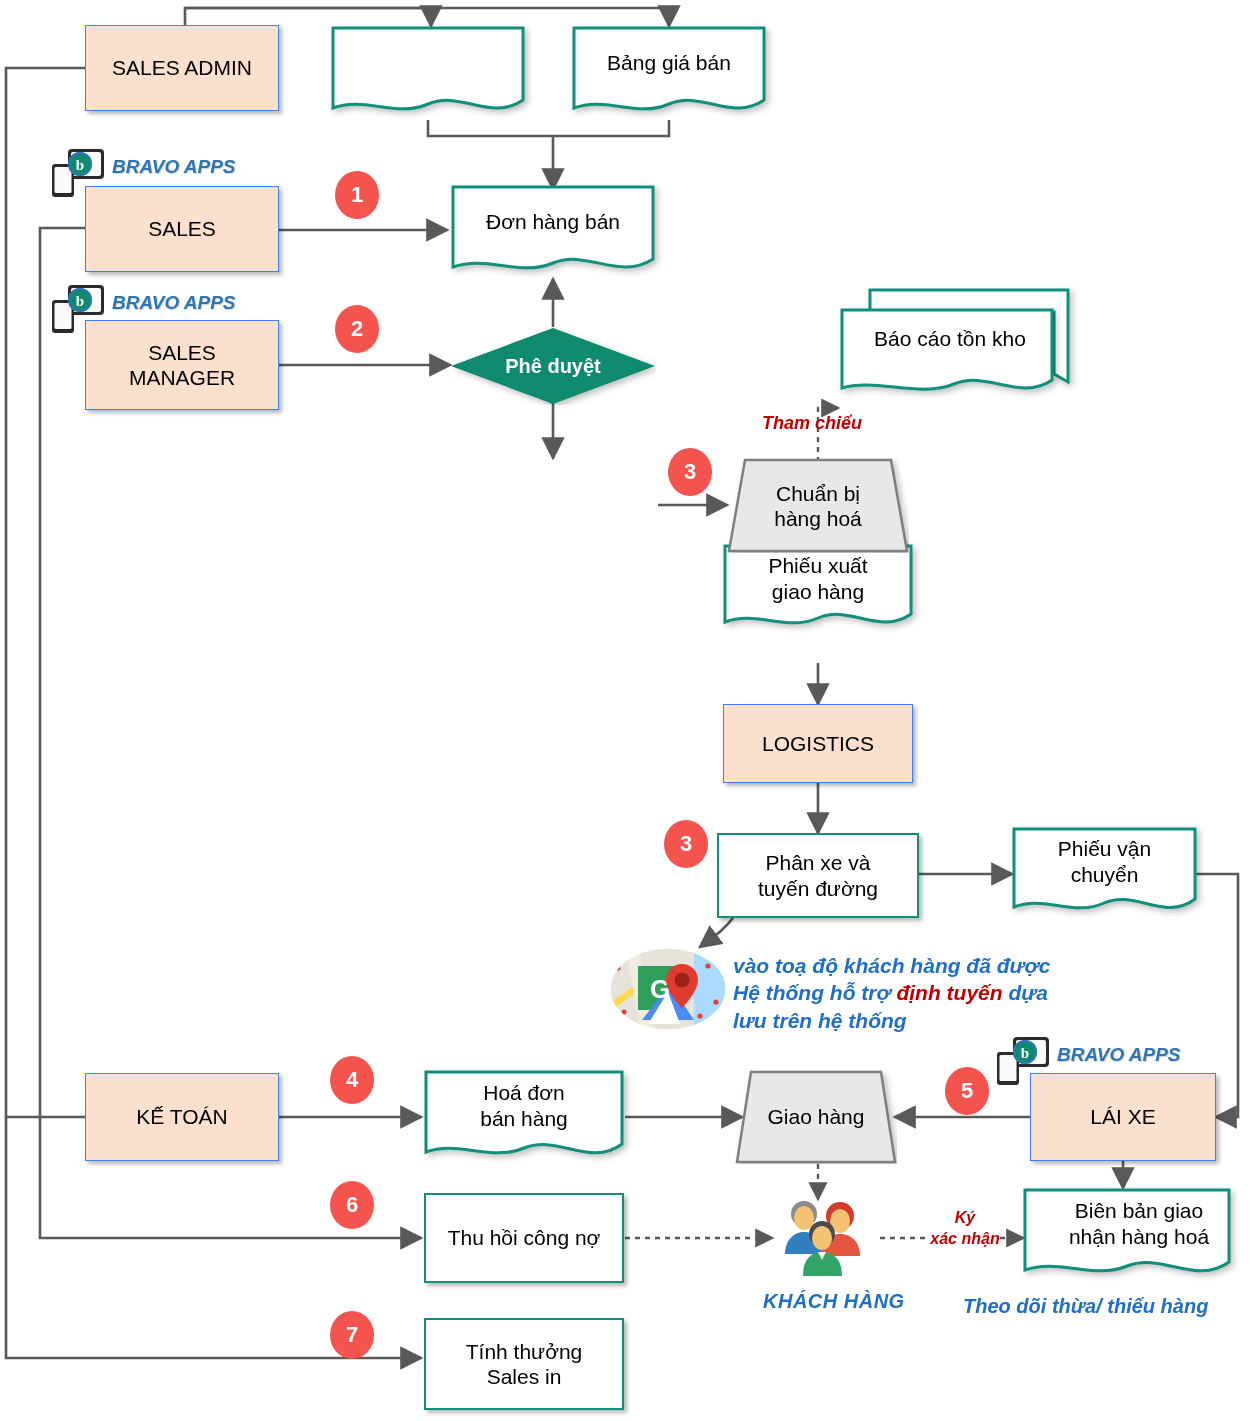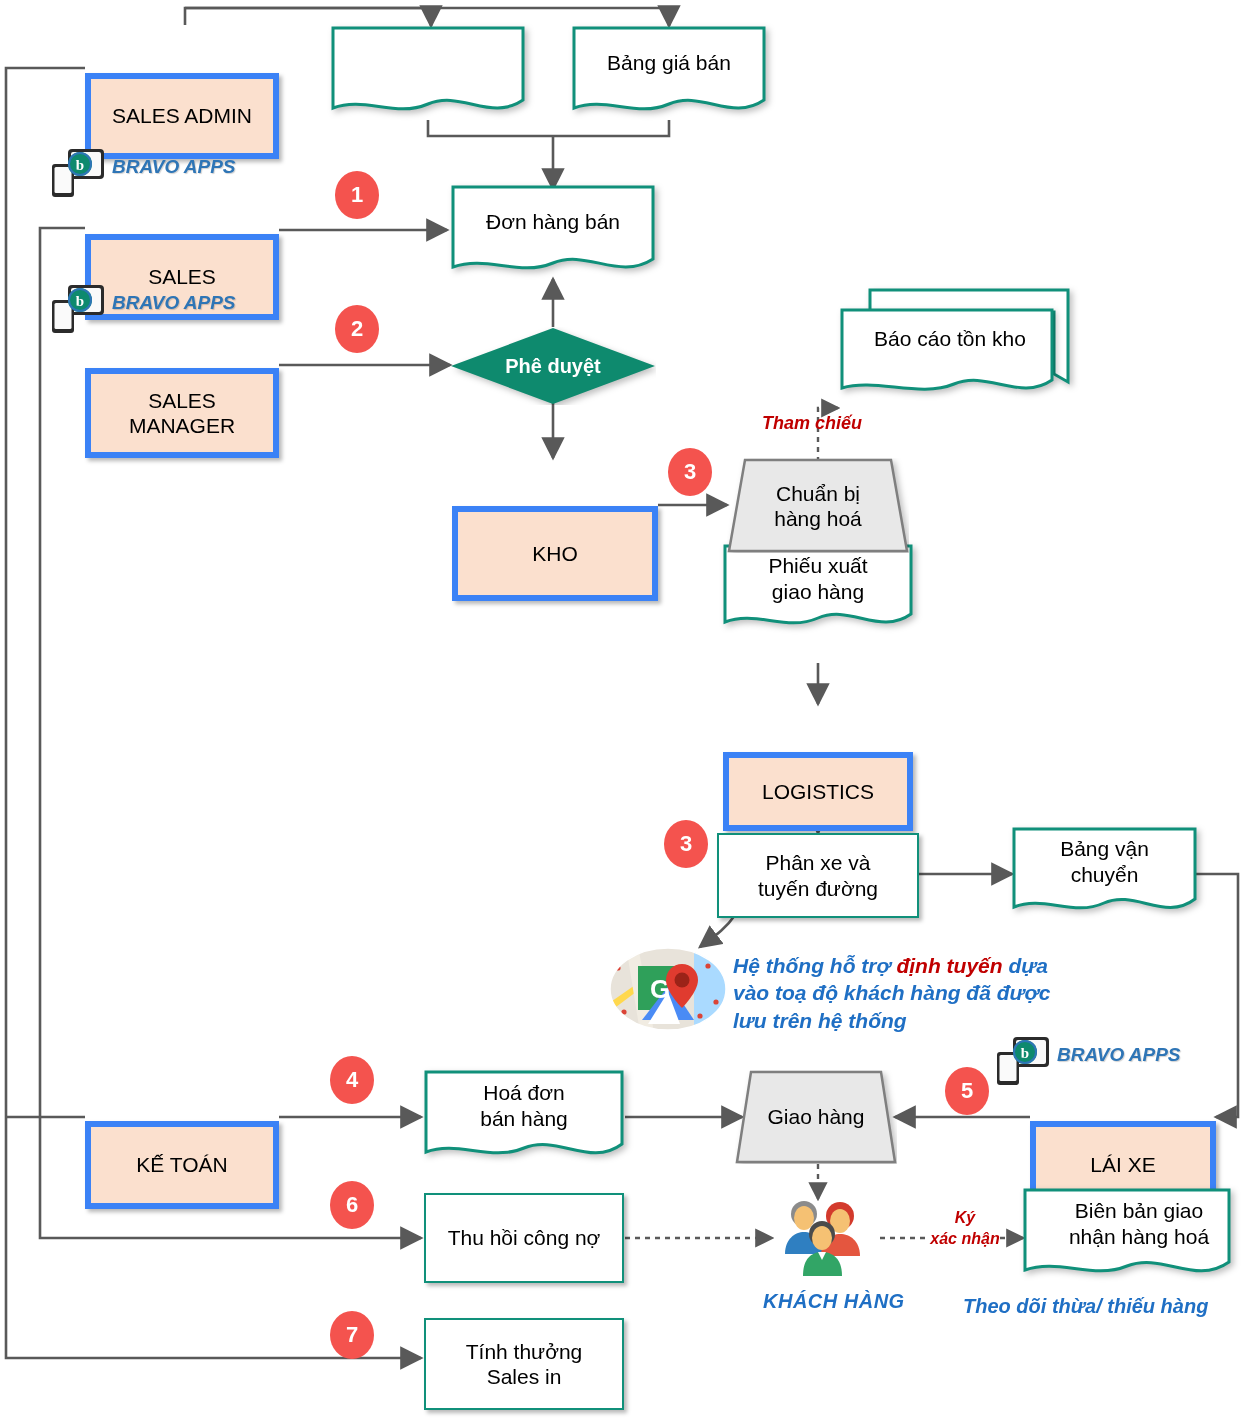--- a/index.html
+++ b/index.html
@@ -4,22 +4,22 @@
 <title>Sales Flow Diagram</title>
 <style>
   html,body{margin:0;padding:0;background:#fff;}
   body{font-family:"Liberation Sans","DejaVu Sans",sans-serif;}
   #stage{position:relative;width:1255px;height:1421px;background:#ffffff;overflow:hidden;}
 
   .node{position:absolute;box-sizing:border-box;display:flex;align-items:center;
         justify-content:center;text-align:center;line-height:1.2;}
 
   
-  .role{background:#FBE0CE;border:6px solid #3b82f6;color:#000;font-size:21px;
-        box-shadow:3px 3px 4px rgba(0,0,0,.28);margin-top:48px;}
+  .role{background:#FBE0CE;border:1px solid #3b82f6;color:#000;font-size:21px;
+        box-shadow:3px 3px 4px rgba(0,0,0,.28);}
 
   
   .rect-teal{background:#fff;border:2.5px solid #10907A;color:#000;font-size:21px;
         box-shadow:3px 3px 4px rgba(0,0,0,.28);}
 
   
   .docshape{position:absolute;}
   .docshape svg{display:block;overflow:visible;}
   .docshape .doclabel{position:absolute;left:0;right:0;top:10px;text-align:center;
         font-size:21px;color:#000;line-height:1.22;}
@@ -134,23 +134,20 @@
 
   <div class="node role" style="left:85px;top:186px;width:194px;height:86px;">
     <span>SALES</span>
   </div>
 
   <div class="node role" style="left:85px;top:320px;width:194px;height:90px;flex-direction:column;">
     <span>SALES</span>
     <span>MANAGER</span>
   </div>
 
-  <div class="node role" style="left:452px;top:458px;width:206px;height:95px;">
-    <span>KHO</span>
-  </div>
 
   <div class="node role" style="left:723px;top:704px;width:190px;height:79px;">
     <span>LOGISTICS</span>
   </div>
 
   <div class="node role" style="left:85px;top:1073px;width:194px;height:88px;">
     <span>KẾ TOÁN</span>
   </div>
 
   <div class="node role" style="left:1030px;top:1073px;width:186px;height:88px;">
@@ -199,21 +196,21 @@
       <div>Phiếu xuất</div>
       <div>giao hàng</div>
     </div>
   </div>
 
   <div class="docshape" style="left:1012px;top:827px;width:185px;height:95px;">
     <svg width="185" height="95" viewBox="0 0 185 95">
       <path d="M2,2 H183 V72 C153,95 123,62 92,76 C61,90 32,68 2,80 Z" fill="#ffffff" stroke="#10907A" stroke-width="3" style="filter:drop-shadow(3px 3px 3px rgba(0,0,0,.25))"></path>
     </svg>
     <div class="doclabel" style="top:9px;">
-      <div>Bảng vận</div>
+      <div>Phiếu vận</div>
       <div>chuyển</div>
     </div>
   </div>
 
   <div class="docshape" style="left:424px;top:1070px;width:200px;height:98px;">
     <svg width="200" height="98" viewBox="0 0 200 98">
       <path d="M2,2 H198 V74 C166,98 134,64 100,78 C66,92 34,70 2,82 Z" fill="#ffffff" stroke="#10907A" stroke-width="3" style="filter:drop-shadow(3px 3px 3px rgba(0,0,0,.25))"></path>
     </svg>
     <div class="doclabel" style="top:10px;">
       <div>Hoá đơn</div>
@@ -379,24 +376,24 @@
       <path d="M25,78 C25,60 34,54 44,54 C54,54 64,60 64,78 Z" fill="#32A566"></path>
       <path d="M40,54 L44,62 L48,54 Z" fill="#ffffff"></path>
     </svg>
   </div>
 
   <div class="ann ann-red" style="left:762px;top:412px;text-align:center;">
     <span>Tham chiếu</span>
   </div>
 
   <div class="ann" style="left:733px;top:952px;width:490px;">
+    <div style="color:#1F6FC4;font-size:21px;">vào toạ độ khách hàng đã được</div>
     <div style="color:#1F6FC4;font-size:21px;">
       <span>Hệ thống hỗ trợ </span><span class="mixred">định tuyến</span><span> dựa</span>
     </div>
-    <div style="color:#1F6FC4;font-size:21px;">vào toạ độ khách hàng đã được</div>
     <div style="color:#1F6FC4;font-size:21px;">lưu trên hệ thống</div>
   </div>
 
   <div class="ann ann-red" style="left:920px;top:1208px;width:90px;text-align:center;font-size:16px;">
     <div>Ký</div>
     <div>xác nhận</div>
   </div>
 
   <div class="ann ann-caps" style="left:763px;top:1288px;">
     <span>KHÁCH HÀNG</span>

